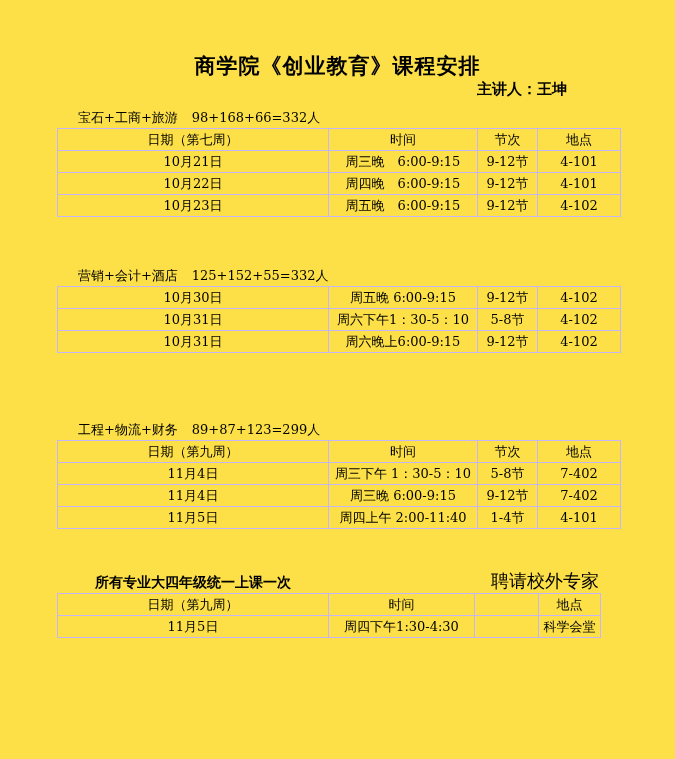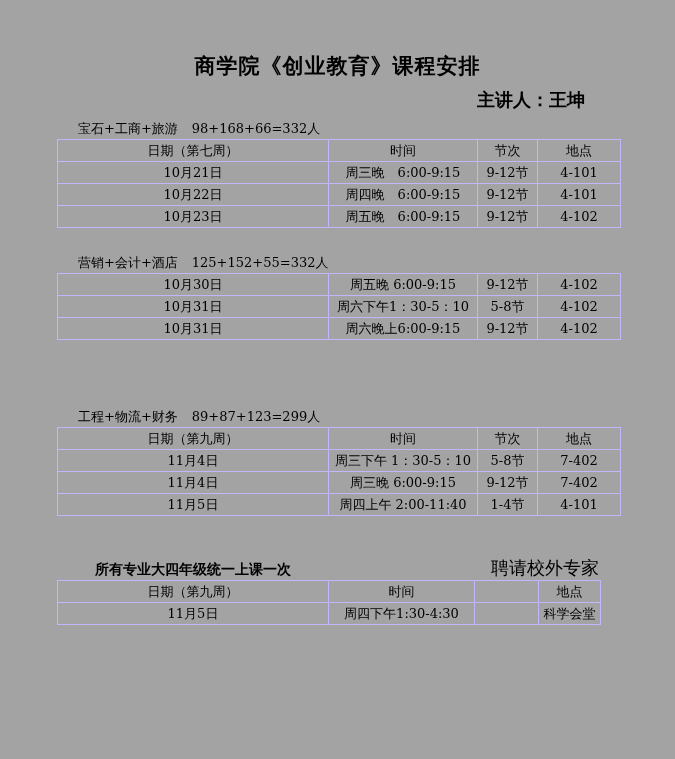--- a/index.html
+++ b/index.html
@@ -1,48 +1,48 @@
 <!DOCTYPE html>
 <html><head>
 <meta charset="utf-8">
 <style>
   * { margin:0; padding:0; box-sizing:border-box; }
   html,body { background:#ffffff; }
   .page {
     position:relative;
     width:675px; height:759px;
-    background:#a3a3a3;
+    background:#fde047;
     color:#000000;
     font-family:"DejaVu Serif","Liberation Serif",serif;
     overflow:hidden;
   }
   .doc-title {
     padding-top:52px;
     text-align:center;
     font-size:21px;
     font-weight:bold;
     line-height:28px;
     letter-spacing:1px;
   }
   .lecturer {
-    margin-top:12px;
+    margin-top:1px;
     padding-left:477px;
-    font-size:18px;
+    font-size:15px;
     font-weight:bold;
     line-height:16px;
   }
   .section-heading {
     margin-left:78px;
     font-size:13px;
     line-height:17px;
     white-space:nowrap;
   }
   .section-heading .count { margin-left:14px; }
   .sec1 { margin-top:12px; }
-  .sec2 { margin-top:26px; }
+  .sec2 { margin-top:50px; }
   .sec3 { margin-top:68px; }
   .sec4 { margin-top:43px; margin-left:95px; }
   .sec4 .main { font-weight:bold; font-size:14px; }
   .sec4 .note { font-weight:normal; font-size:18px; margin-left:200px; }
   table.sched {
     margin-left:57px;
     margin-top:2px;
     border-collapse:collapse;
     table-layout:fixed;
   }

